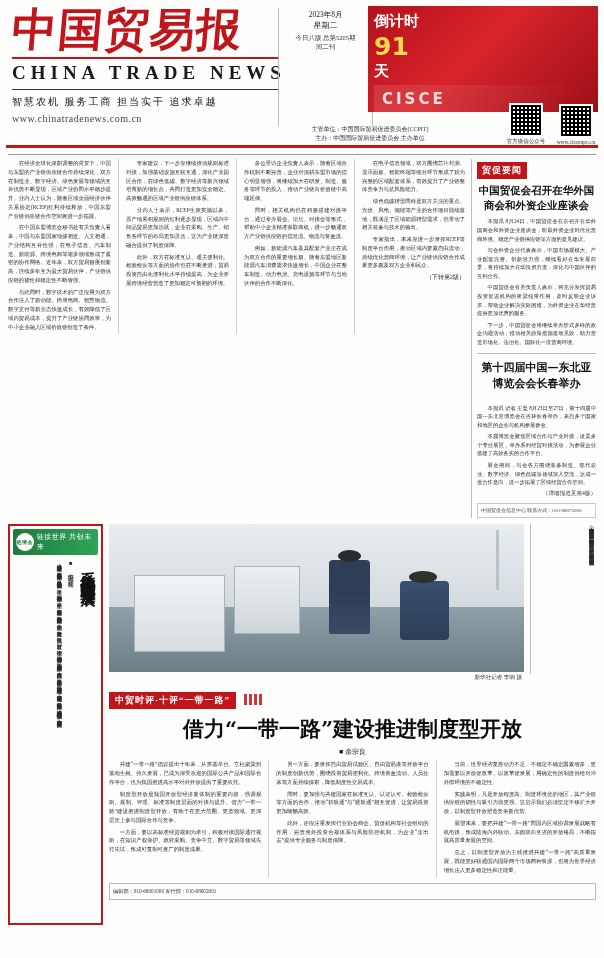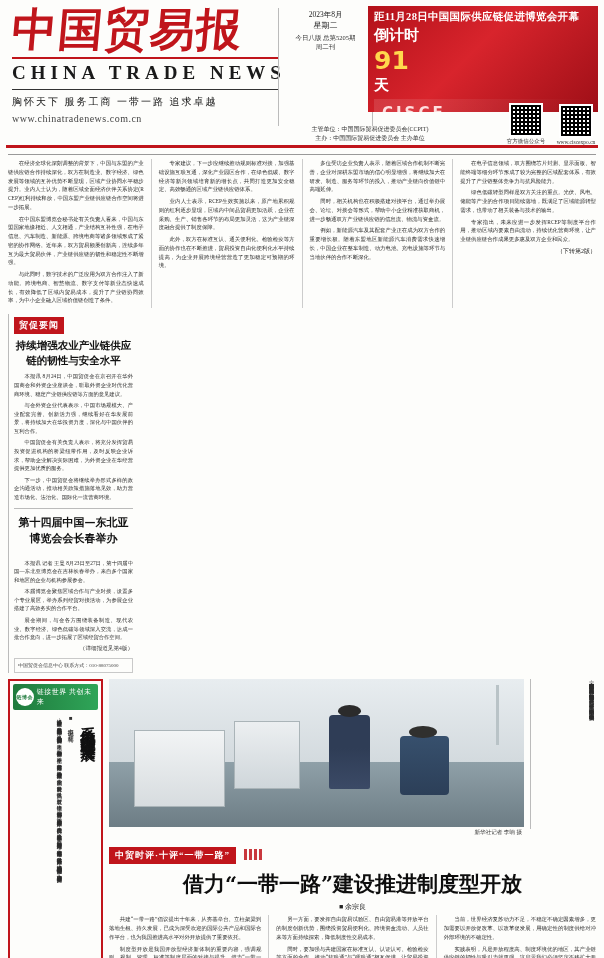--- a/index.html
+++ b/index.html
@@ -199,21 +199,20 @@
   }
   .byline .sq { color: #111; }
 
   .hr-thin { border-top: 1px solid #999; margin: 6px 8px 0 8px; }
 
   
   .body-grid {
     display: flex;
     padding: 4px 8px 0 8px;
     gap: 6px;
-    flex-direction: column;
   }
   .col-main { flex: 1; }
   .col-right {
     width: 125px;
     flex: none;
     border-left: 1px solid #bbb;
     padding-left: 5px;
   }
 
   .art-cols {
@@ -486,40 +485,39 @@
 <body>
 
 <div class="page">
 
   <div class="masthead">
     <div class="mh-logo">
       <div class="mh-cn-title">中国贸易报</div>
       <div class="mh-rule"></div>
       <div class="mh-en-title">CHINA TRADE NEWS</div>
       <div class="mh-rule2"></div>
-      <div class="mh-slogan">胸怀天下  服务工商  一带一路  追求卓越</div>
+      <div class="mh-slogan">智慧农机  服务工商  担当实干  追求卓越</div>
       <div class="mh-site">www.chinatradenews.com.cn</div>
     </div>
 
     <div class="mh-date">
       <div class="d-top">2023年8月</div>
       <div class="d-week">星期二</div>
       <div class="d-line">今日八版  总第5205期</div>
       <div class="d-line">周二刊</div>
     </div>
 
     <div class="mh-meta">
       <div class="mrow">国内统一连续出版物号</div>
       <div class="mrow">CN 11-0015</div>
       <div class="mrow">国外代号：D1110</div>
       <div class="mrow">邮发代号：1-79</div>
     </div>
 
     <div class="mh-banner">
-      <div class="b-top">距11月28日中国国际供应链促进博览会开幕</div>
       <div class="b-count">
         <span class="cw">倒计时</span>
         <span class="cn">91</span>
         <span class="cw">天</span>
       </div>
       <div class="b-cisce">CISCE</div>
     </div>
 
     <div class="mh-sponsor">
       <div>主管单位：中国国际贸易促进委员会(CCPIT)</div>
@@ -564,21 +562,21 @@
           <p class="ptext">在电子信息领域，双方围绕芯片封测、显示面板、智能终端等细分环节形成了较为完整的区域配套体系，有效提升了产业链整体竞争力与抗风险能力。</p>
           <p class="ptext">绿色低碳转型同样是双方关注的重点。光伏、风电、储能等产业的合作项目陆续落地，既满足了区域能源转型需求，也带动了相关装备与技术的输出。</p>
           <p class="ptext">专家指出，未来应进一步发挥RCEP等制度平台作用，推动区域内要素自由流动，持续优化营商环境，让产业链供应链合作成果更多惠及双方企业和民众。</p>
           <div class="cont-note">（下转第2版）</div>
         </div>
       </div>
     </div>
 
     <div class="col-right">
       <div class="rail-head">贸促要闻</div>
-      <div class="rail-title">持续增强农业产业链供应链的韧性与安全水平</div>
+      <div class="rail-title">中国贸促会召开在华外国商会和外资企业座谈会</div>
       <p class="rail-text">本报讯 8月24日，中国贸促会在京召开在华外国商会和外资企业座谈会，听取外资企业对优化营商环境、稳定产业链供应链等方面的意见建议。</p>
       <p class="rail-text">与会外资企业代表表示，中国市场规模大、产业配套完善、创新活力强，继续看好在华发展前景，将持续加大在华投资力度，深化与中国伙伴的互利合作。</p>
       <p class="rail-text">中国贸促会有关负责人表示，将充分发挥贸易投资促进机构的桥梁纽带作用，及时反映企业诉求，帮助企业解决实际困难，为外资企业在华经营提供更加优质的服务。</p>
       <p class="rail-text">下一步，中国贸促会将继续举办形式多样的政企沟通活动，推动相关政策措施落地见效，助力营造市场化、法治化、国际化一流营商环境。</p>
       <div class="rail-sep"></div>
       <div class="rail-title2">第十四届中国—东北亚博览会会长春举办</div>
       <p class="rail-text">本报讯 记者 王曼 8月23日至27日，第十四届中国—东北亚博览会在吉林长春举办，来自多个国家和地区的企业与机构参展参会。</p>
       <p class="rail-text">本届博览会聚焦区域合作与产业对接，设置多个专业展区，举办系列经贸对接活动，为参展企业搭建了高效务实的合作平台。</p>
       <p class="rail-text">展会期间，与会各方围绕装备制造、现代农业、数字经济、绿色低碳等领域深入交流，达成一批合作意向，进一步拓展了区域经贸合作空间。</p>
       <div class="rail-note">（详细报道见第4版）</div>

